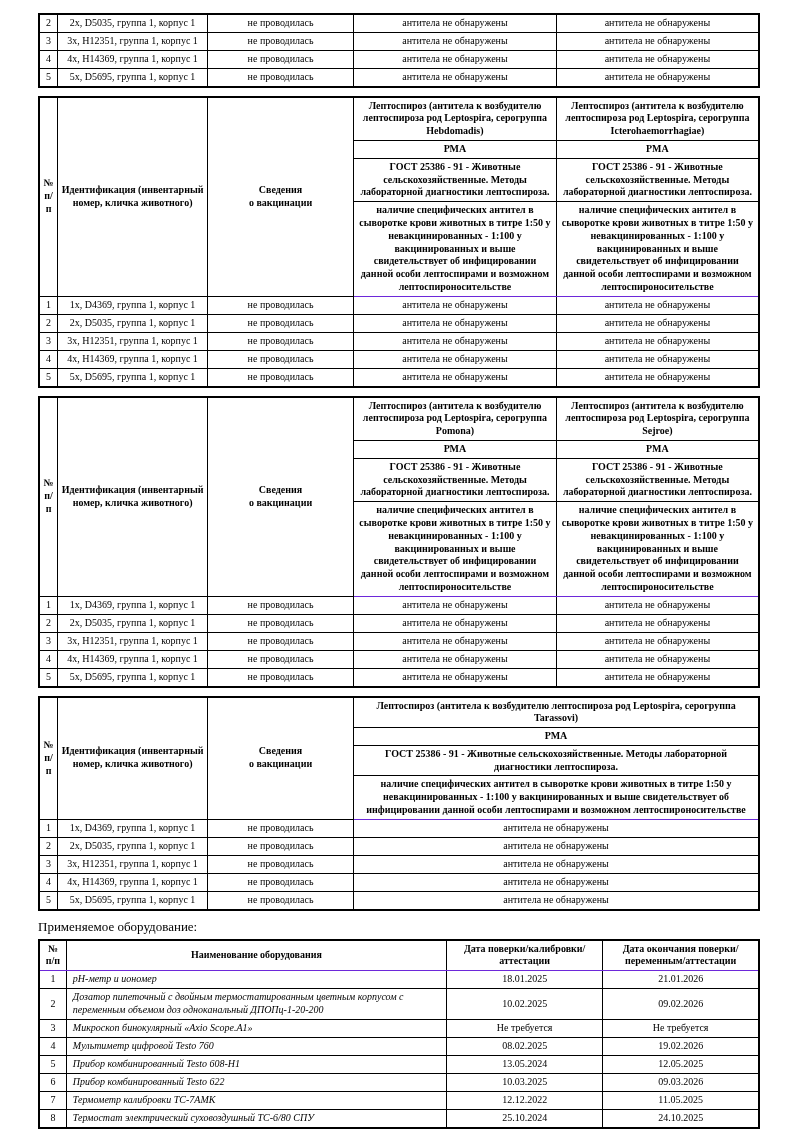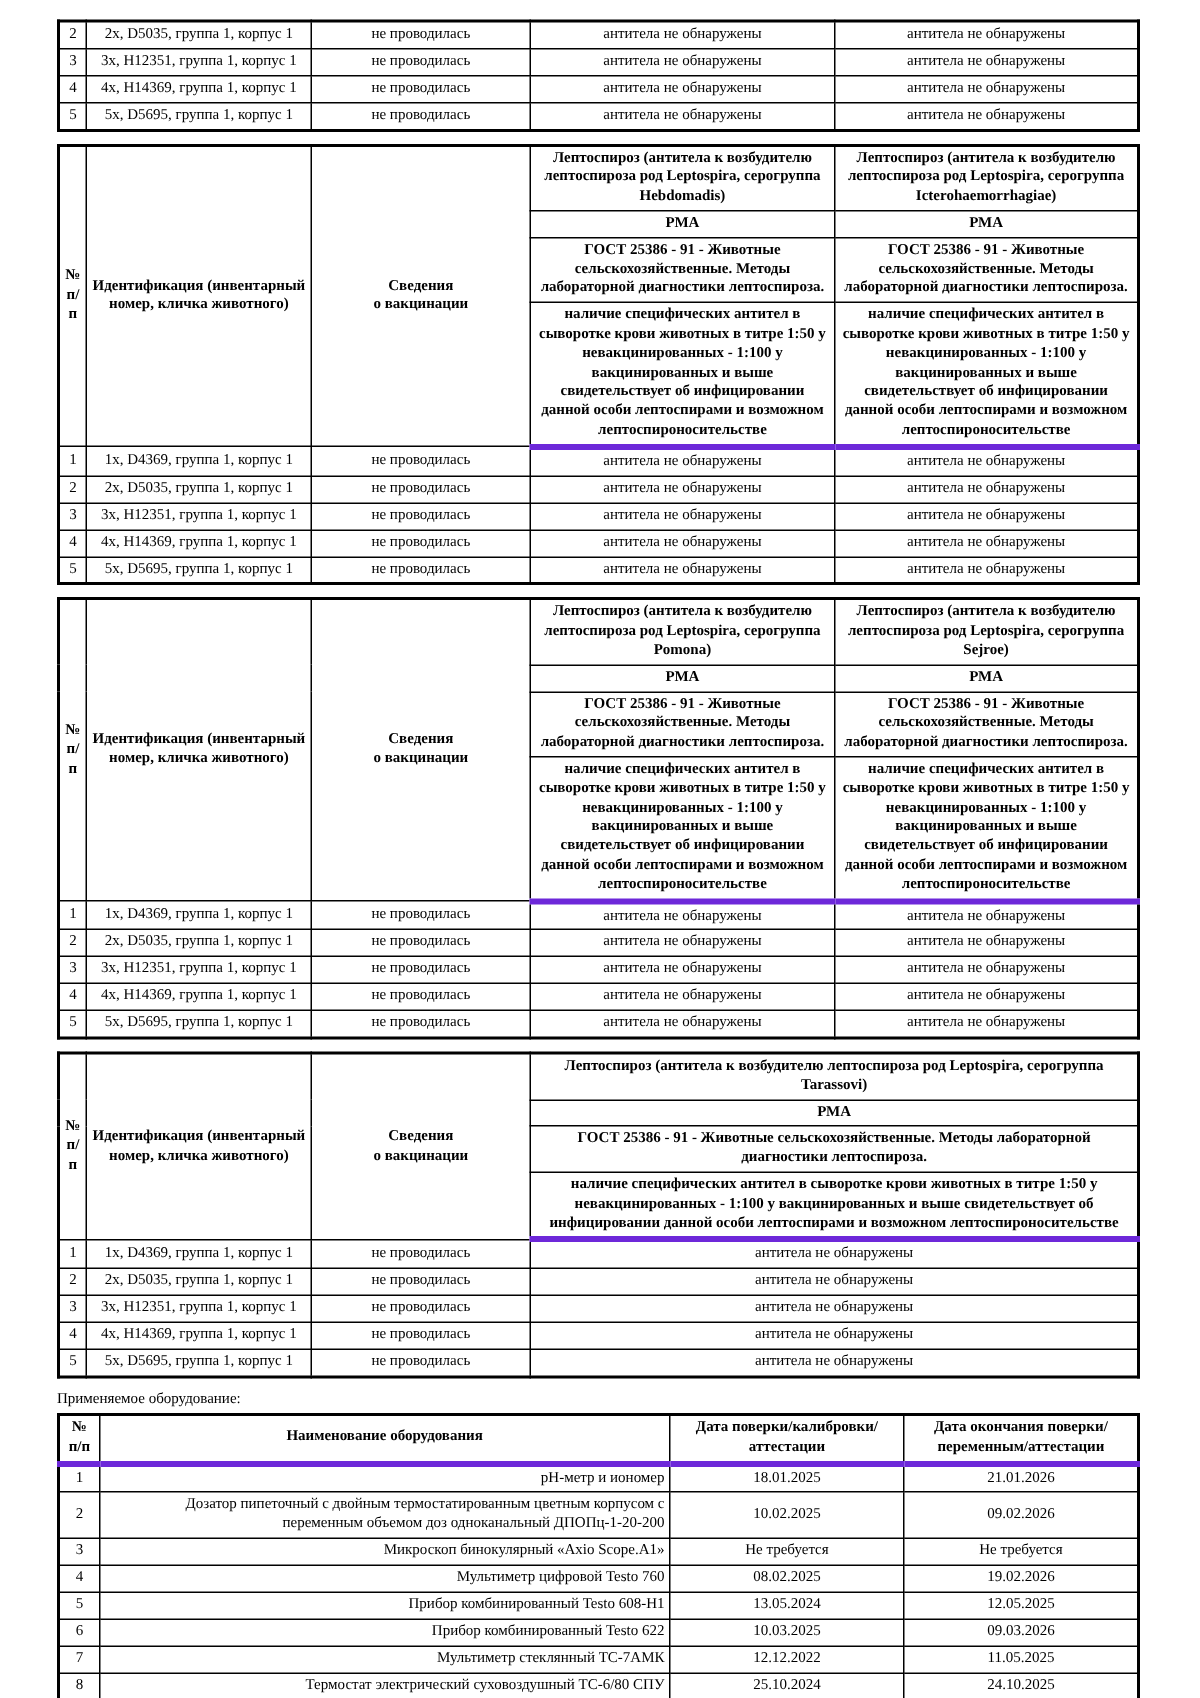--- a/index.html
+++ b/index.html
@@ -13,43 +13,43 @@
 
   table.t { width:100%; border-collapse:collapse; table-layout:fixed; border:2px solid #000; margin-bottom:8px; }
   .t th, .t td {
     border:1px solid #000;
     text-align:center; vertical-align:middle;
     font-size:10px; line-height:1.28;
     padding:2px 3px;
     overflow:hidden;
     word-wrap:break-word;
   }
-  .t thead tr:last-child th { border-bottom:4px solid #6d28d9; }
+  .t thead tr:last-child th { border-bottom:1px solid #6d28d9; }
   .t tbody td { height:18px; }
   .t th { font-weight:bold; }
   .pre { white-space:pre-line; }
 
   
   .res col.c-num  { width:2.6%; }
   .res col.c-id   { width:20.8%; }
   .res col.c-vac  { width:20.3%; }
   .res col.c-r    { width:28.15%; }
   .res4 col.c-num { width:2.6%; }
   .res4 col.c-id  { width:20.8%; }
   .res4 col.c-vac { width:20.3%; }
   .res4 col.c-r   { width:56.3%; }
 
   
   .equip col.c-num  { width:3.8%; }
   .equip col.c-name { width:52.8%; }
   .equip col.c-d1   { width:21.7%; }
   .equip col.c-d2   { width:21.7%; }
-  .equip tbody td:nth-child(2) { text-align:right; padding-left:6px; }
-
-  .sec-heading { font-size:10px; margin:6px 0 4px 0; }
+  .equip tbody td:nth-child(2) { text-align:left; padding-left:6px;font-style:italic; }
+
+  .sec-heading { font-size:13px; margin:6px 0 4px 0; }
 </style>
 </head>
 <body>
 
 <div class="page">
 
   <table class="t res">
     <colgroup>
         <col class="c-num">
         <col class="c-id">
@@ -334,21 +334,21 @@
           <td>12.05.2025</td>
         </tr>
         <tr>
           <td>6</td>
           <td>Прибор комбинированный Testo 622</td>
           <td>10.03.2025</td>
           <td>09.03.2026</td>
         </tr>
         <tr>
           <td>7</td>
-          <td>Мультиметр стеклянный ТС-7АМК</td>
+          <td>Термометр калибровки ТС-7АМК</td>
           <td>12.12.2022</td>
           <td>11.05.2025</td>
         </tr>
         <tr>
           <td>8</td>
           <td>Термостат электрический суховоздушный ТС-6/80 СПУ</td>
           <td>25.10.2024</td>
           <td>24.10.2025</td>
         </tr>
       </tbody>

